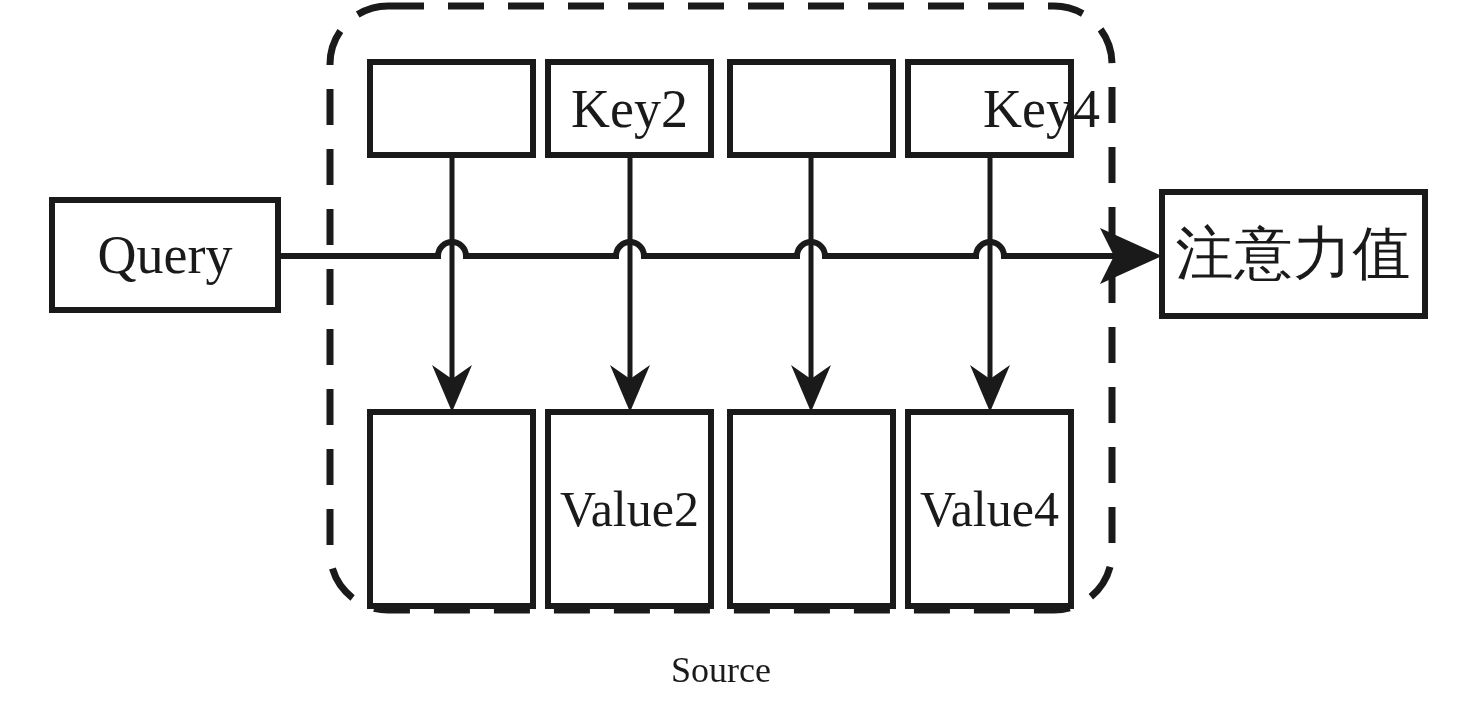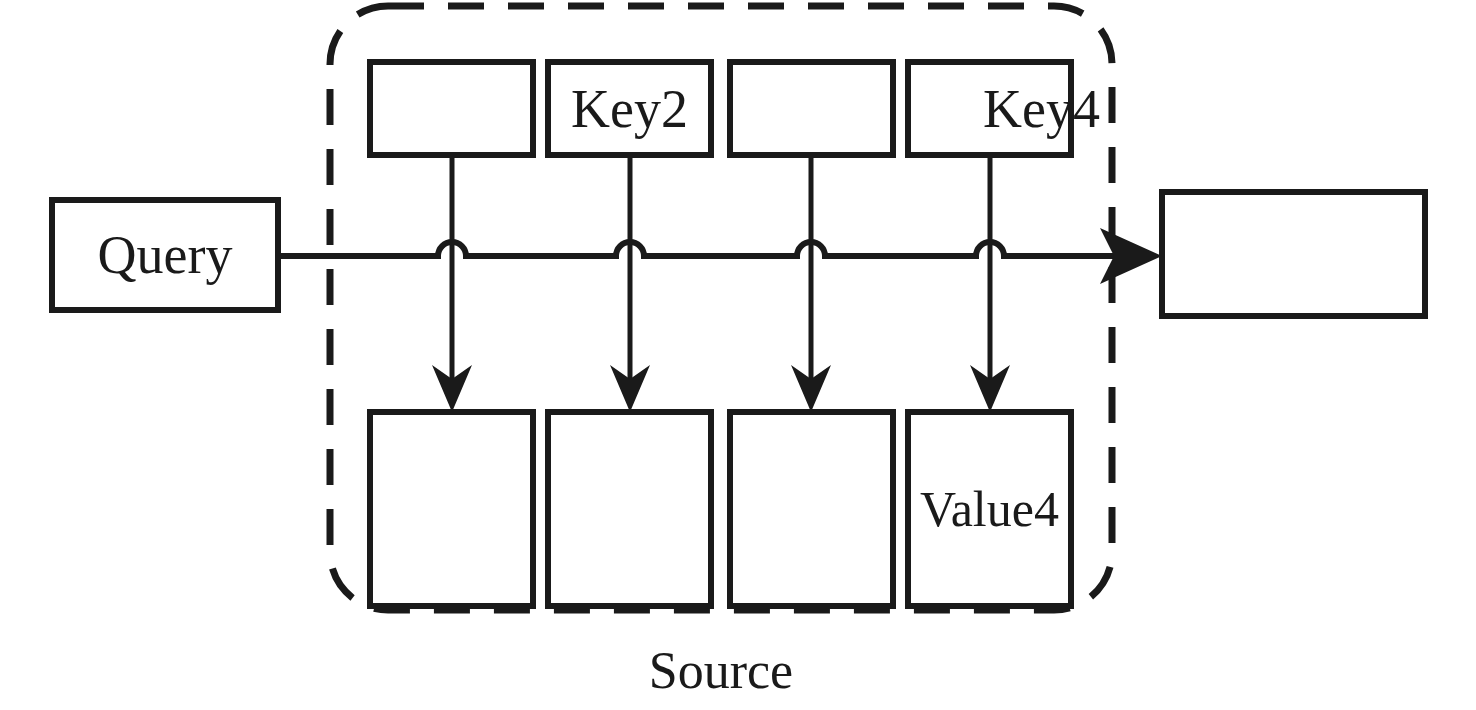--- a/index.html
+++ b/index.html
@@ -30,21 +30,21 @@
     color: #1a1a1a;
     font-family: "Liberation Serif", "DejaVu Serif", serif;
     font-weight: 400;
     white-space: nowrap;
     pointer-events: none;
   }
   .key-label   { font-size: 54px; }
   .value-label { font-size: 50px; }
   .query-label { font-size: 54px; }
   .attn-label  { font-size: 58px; letter-spacing: 1px; }
-  .source-label{ font-size: 52px; }
+  .source-label{ font-size: 36px; }
 </style>
 </head>
 <body>
 
 <div id="canvas">
 
   <svg id="diagram-svg" viewBox="0 0 1476 710" xmlns="http://www.w3.org/2000/svg">
 
     <rect x="330" y="6" width="782" height="604" rx="58" ry="58" fill="none" stroke="#1a1a1a" stroke-width="7" stroke-dasharray="36 24" stroke-linecap="butt"></rect>
 
@@ -81,21 +81,23 @@
     <rect x="908" y="62" width="163" height="93" fill="#ffffff" stroke="#1a1a1a" stroke-width="6"></rect>
 
     <rect x="370" y="412" width="163" height="194" fill="#ffffff" stroke="#1a1a1a" stroke-width="6"></rect>
     <rect x="548" y="412" width="163" height="194" fill="#ffffff" stroke="#1a1a1a" stroke-width="6"></rect>
     <rect x="730" y="412" width="163" height="194" fill="#ffffff" stroke="#1a1a1a" stroke-width="6"></rect>
     <rect x="908" y="412" width="163" height="194" fill="#ffffff" stroke="#1a1a1a" stroke-width="6"></rect>
   </svg>
 
   <div class="node-label query-label" style="left:52px; top:200px; width:226px; height:110px;">Query</div>
 
+  <div class="node-label attn-label" style="left:1162px; top:192px; width:263px; height:124px;">注意力值</div>
 
   <div class="node-label key-label" style="left:548px; top:62px; width:163px; height:93px;">Key2</div>
   <div class="node-label key-label" style="left:960px; top:62px; width:163px; height:93px;">Key4</div>
 
+  <div class="node-label value-label" style="left:548px; top:412px; width:163px; height:194px;">Value2</div>
   <div class="node-label value-label" style="left:908px; top:412px; width:163px; height:194px;">Value4</div>
 
   <div class="node-label source-label" style="left:330px; top:640px; width:782px; height:60px;">Source</div>
 
 </div>
 
 </body></html>

